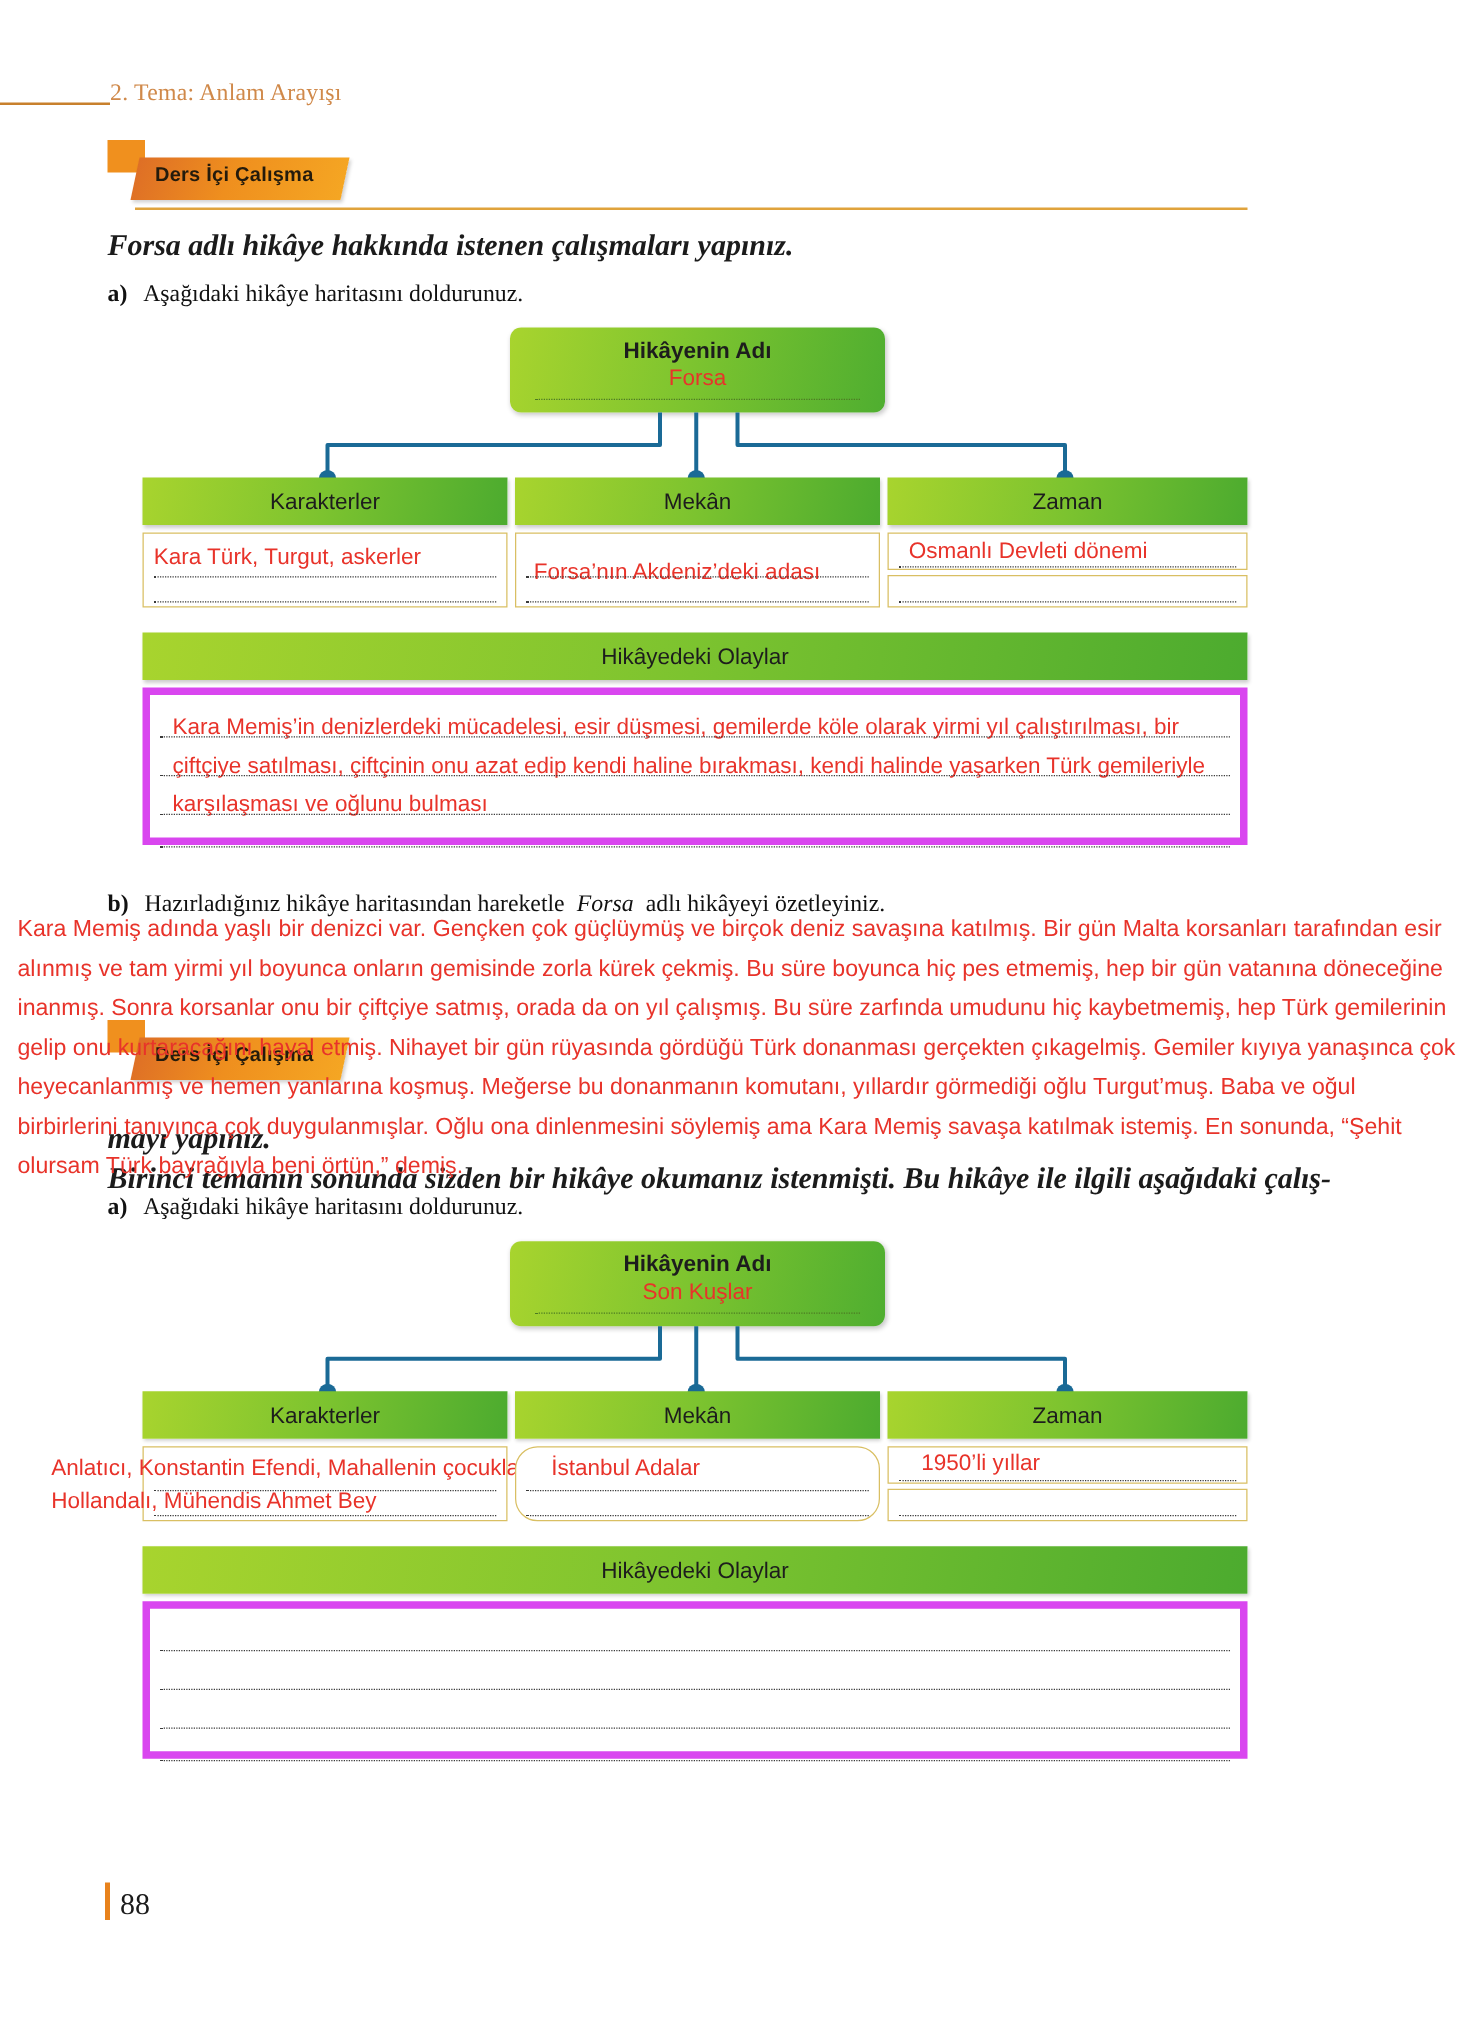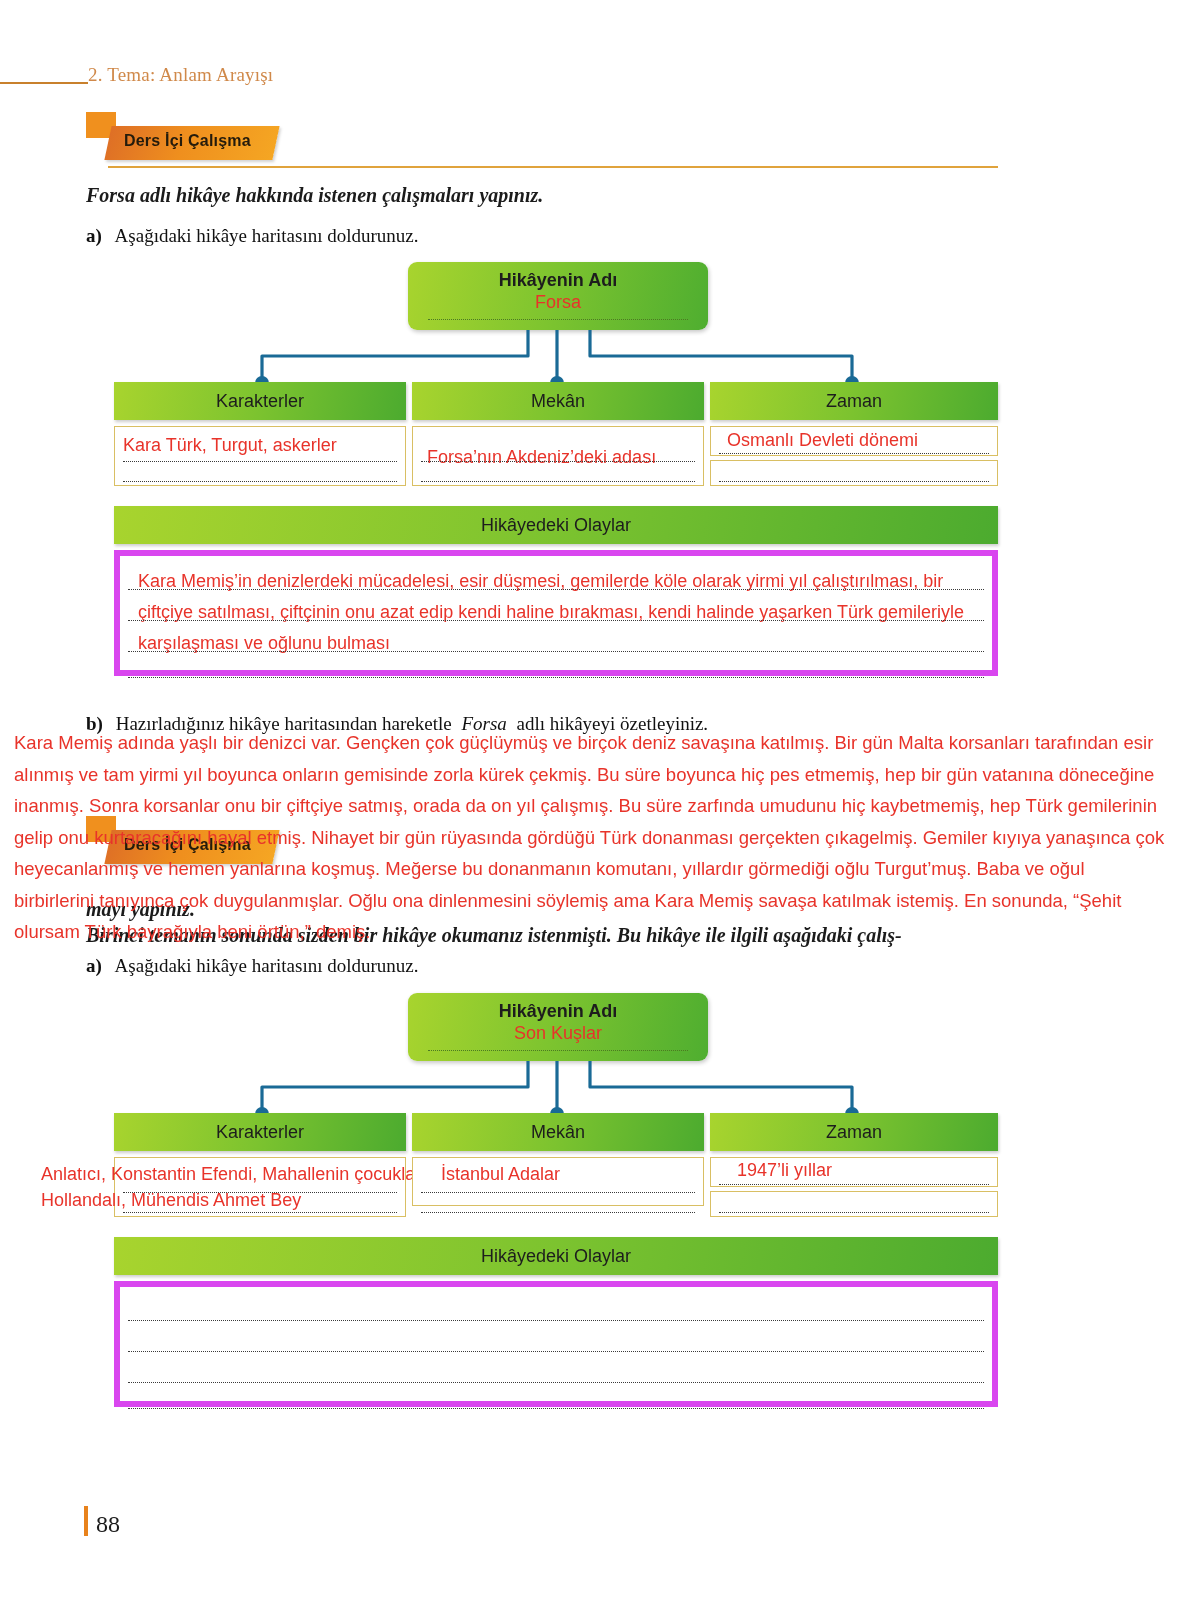--- a/index.html
+++ b/index.html
@@ -84,21 +84,21 @@
     left: 22px;
     top: 54px;
     height: 2px;
     background: #e0a33c;
   }
 
   
   .prompt-italic {
     position: absolute;
     font-family: "Liberation Serif", serif;
-    font-size: 20px;
+    font-size: 24px;
     font-style: italic;
     font-weight: bold;
     color: #1b1b1b;
     line-height: 1.32;
   }
   .question-line {
     position: absolute;
     font-family: "Liberation Serif", serif;
     font-size: 19px;
     color: #111111;
@@ -382,32 +382,32 @@
     <div class="cat-head">Karakterler</div>
     <div class="cat-body" style="height:60px;">
       <div class="hand wrap" style="position:absolute; left:-74px; top:4px; width:392px;">Anlatıcı, Konstantin Efendi, Mahallenin çocukları, Hollandalı, Mühendis Ahmet Bey</div>
       <div class="writing-line" style="top:34px;"></div>
       <div class="writing-line" style="top:54px;"></div>
     </div>
   </div>
 
   <div class="cat-col" style="left:412px; width:292px;">
     <div class="cat-head">Mekân</div>
-    <div class="cat-body" style="height:49px;">
+    <div class="cat-body" style="height:60px;border-radius:18px;">
       <div class="hand" style="position:absolute; left:28px; top:4px;">İstanbul Adalar</div>
       <div class="writing-line" style="top:34px;"></div>
       <div class="writing-line" style="top:54px;"></div>
     </div>
   </div>
 
   <div class="cat-col" style="left:710px; width:288px;">
     <div class="cat-head">Zaman</div>
     <div class="cat-body split">
       <div class="sub" style="height:30px;">
-        <div class="hand" style="position:absolute; left:26px; top:0px;">1947’li yıllar</div>
+        <div class="hand" style="position:absolute; left:26px; top:0px;">1950’li yıllar</div>
         <div class="writing-line" style="top:26px;"></div>
       </div>
       <div class="sub" style="height:26px; margin-top:4px;">
         <div class="writing-line" style="top:20px;"></div>
       </div>
     </div>
   </div>
 
   <div class="events-head" style="top:244px;">Hikâyedeki Olaylar</div>
   <div class="events-body" style="top:288px; height:126px;">

